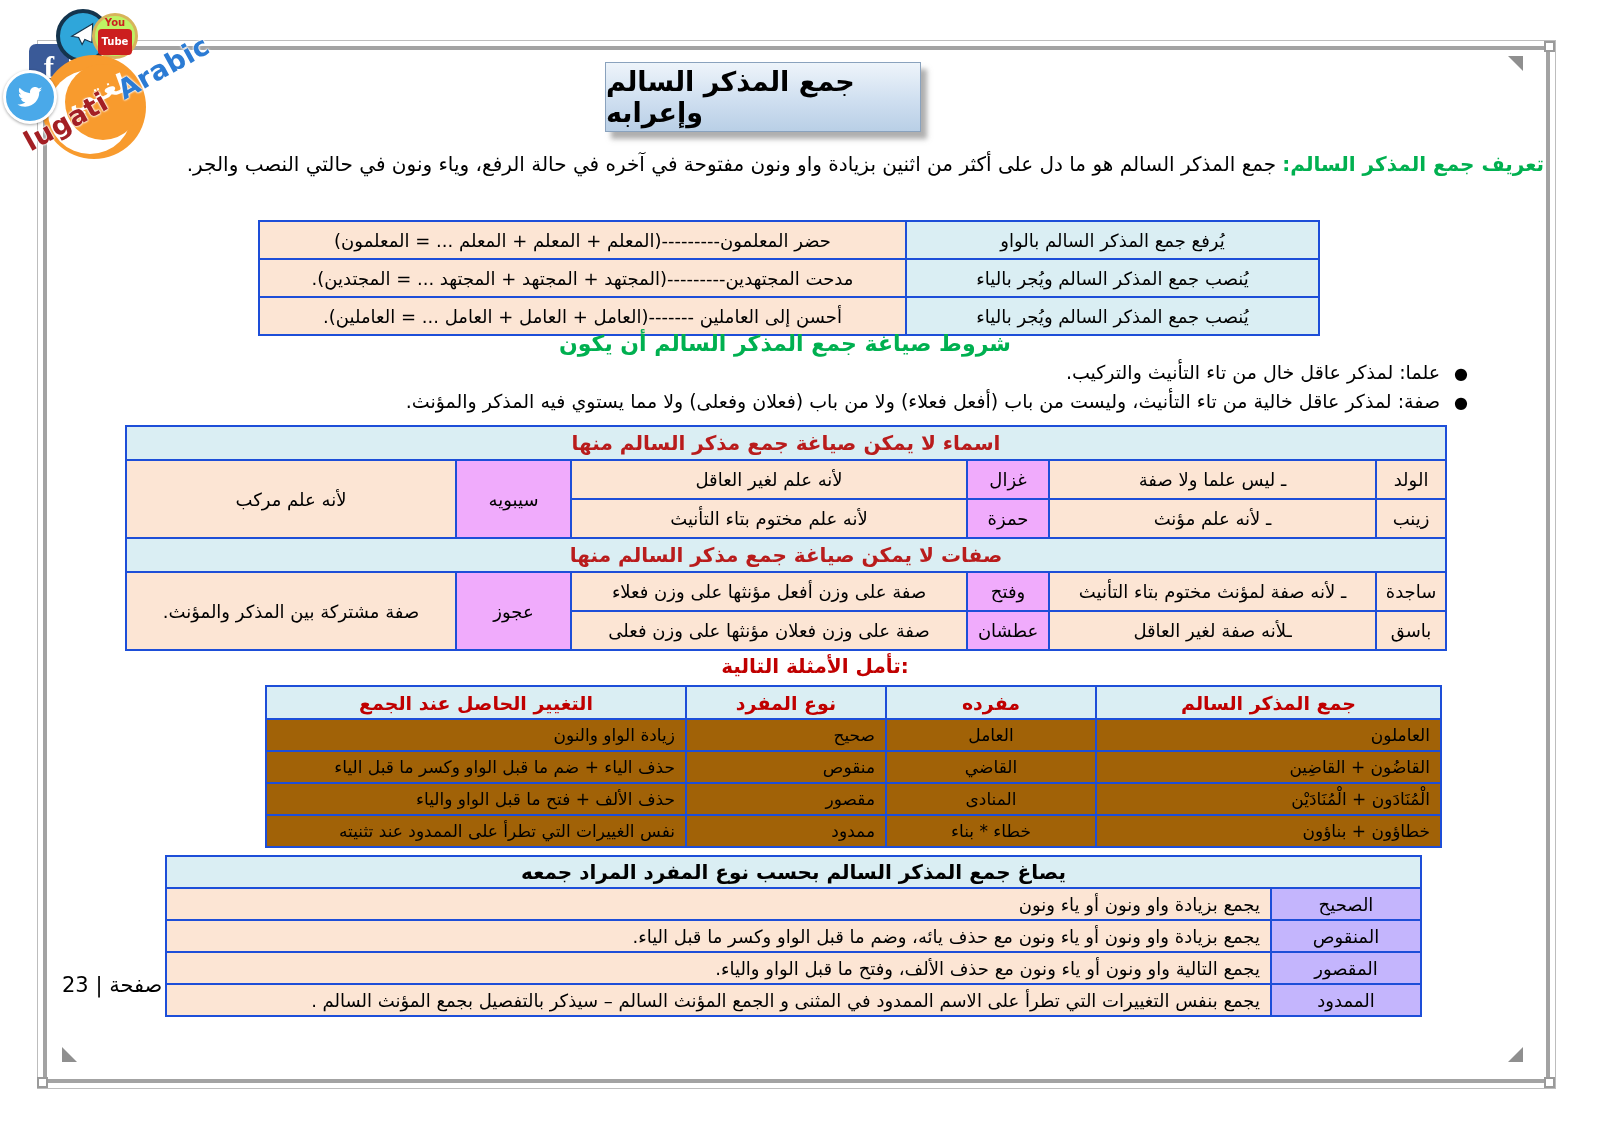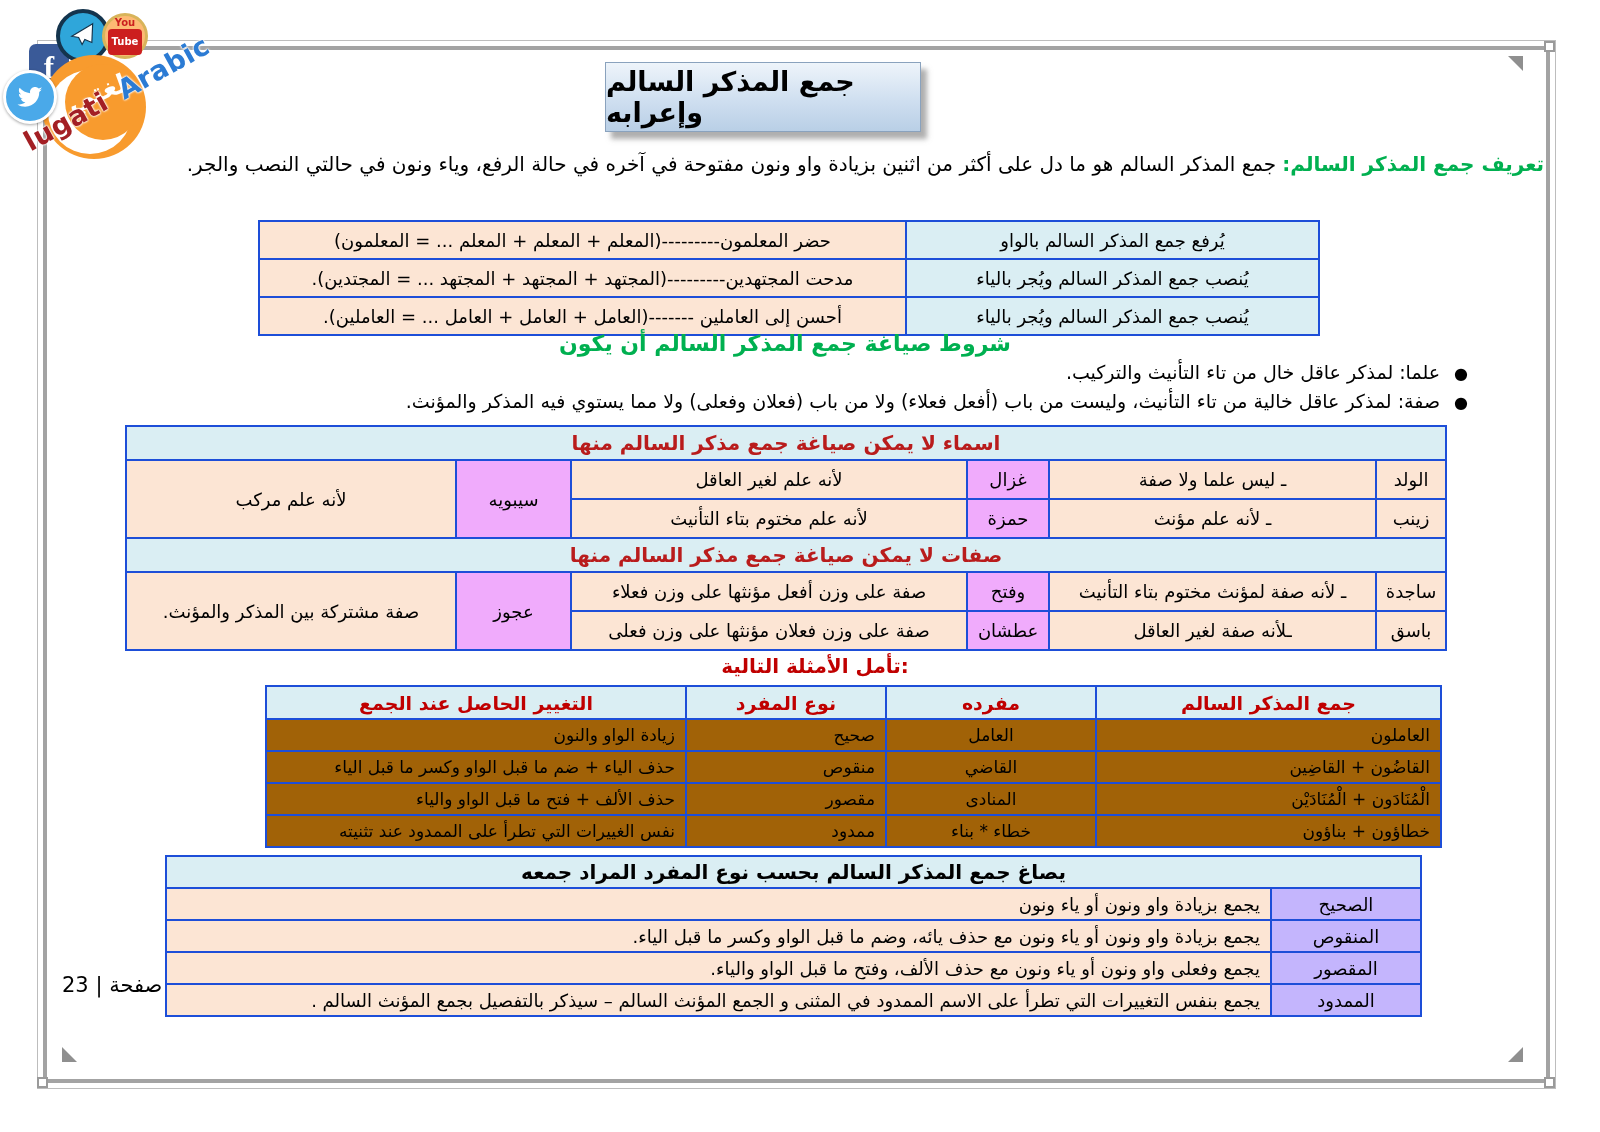--- a/index.html
+++ b/index.html
@@ -54,22 +54,22 @@
   .caption{position:absolute;left:265px;top:654px;width:1100px;text-align:center;
      color:#c00000;font-weight:bold;font-size:20px;}
   .footer{position:absolute;left:62px;top:973px;direction:rtl;font-size:21px;}
   
   .logo{position:absolute;left:0;top:0;width:230px;height:230px;}
   .ic-fb{position:absolute;left:29px;top:44px;width:40px;height:40px;border-radius:7px;background:#3a5a98;
      color:#fff;font-family:"Liberation Serif",serif;font-weight:bold;font-size:31px;
      display:flex;align-items:flex-end;justify-content:center;line-height:1;padding-bottom:1px;}
   .ic-tg{position:absolute;left:56px;top:9px;width:54px;height:54px;border-radius:50%;
      background:#2fa6da;border:4px solid #14344d;display:flex;align-items:center;justify-content:center;}
-  .ic-yt{position:absolute;left:102px;top:13px;width:46px;height:46px;border-radius:50%;
-     background:#fdba74;border:3px solid #d8b45a;display:flex;flex-direction:column;align-items:center;justify-content:center;}
+  .ic-yt{position:absolute;left:92px;top:13px;width:46px;height:46px;border-radius:50%;
+     background:#bef264;border:3px solid #d8b45a;display:flex;flex-direction:column;align-items:center;justify-content:center;}
   .yt-you{color:#cc1f1f;font-size:10px;font-weight:bold;line-height:1;}
   .yt-tube{background:#cc1f1f;color:#fff;font-size:10px;font-weight:bold;line-height:1.2;
      border-radius:4px;padding:7px 4px;margin-top:1px;}
   .ic-tw{position:absolute;left:3px;top:70px;width:54px;height:54px;border-radius:50%;
      background:#4aa9e9;border:3px solid #ffffff;box-shadow:0 1px 3px rgba(0,0,0,.35);
      display:flex;align-items:center;justify-content:center;}
   .logo-circle{position:absolute;left:42px;top:55px;width:104px;height:104px;}
   .brand{position:absolute;left:26px;top:128px;transform:rotate(-29deg);transform-origin:0 50%;
      font-size:27px;font-weight:bold;letter-spacing:.5px;white-space:nowrap;
      text-shadow:0 0 2px #fff,0 0 2px #fff,0 0 3px #fff;}
@@ -225,21 +225,21 @@
     <tr>
       <td class="lbl">الصحيح</td>
       <td class="desc">يجمع بزيادة واو ونون أو ياء ونون</td>
     </tr>
     <tr>
       <td class="lbl">المنقوص</td>
       <td class="desc">يجمع بزيادة واو ونون أو ياء ونون مع حذف يائه، وضم ما قبل الواو وكسر ما قبل الياء.</td>
     </tr>
     <tr>
       <td class="lbl">المقصور</td>
-      <td class="desc">يجمع وفعلى واو ونون أو ياء ونون مع حذف الألف، وفتح ما قبل الواو والياء.</td>
+      <td class="desc">يجمع التالية واو ونون أو ياء ونون مع حذف الألف، وفتح ما قبل الواو والياء.</td>
     </tr>
     <tr>
       <td class="lbl">الممدود</td>
       <td class="desc">يجمع بنفس التغييرات التي تطرأ على الاسم الممدود في المثنى و الجمع المؤنث السالم – سيذكر بالتفصيل بجمع المؤنث السالم .</td>
     </tr>
   </tbody>
     </table>
 
   <div class="footer">صفحة | 23</div>
 

